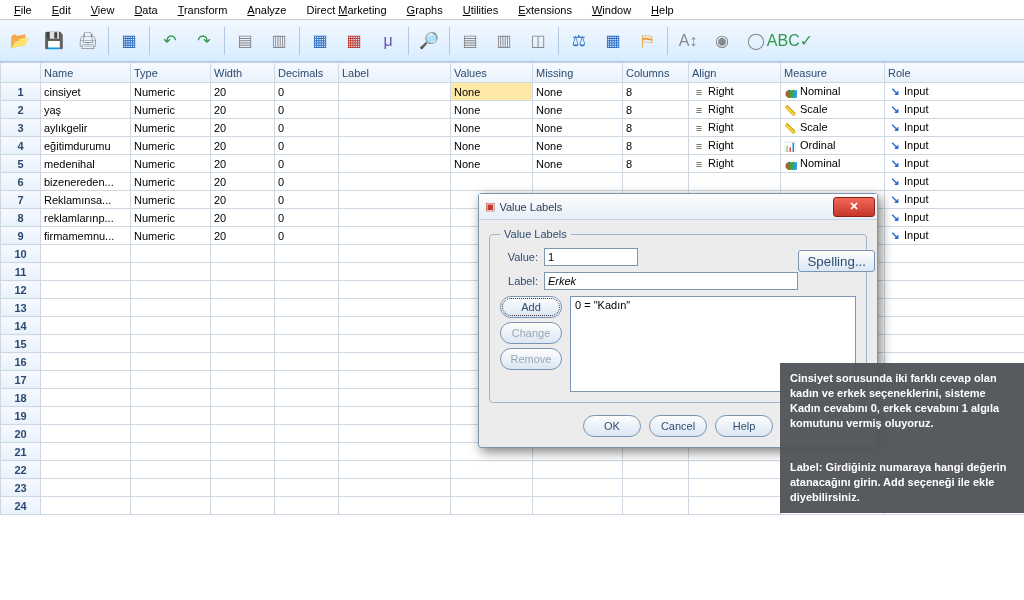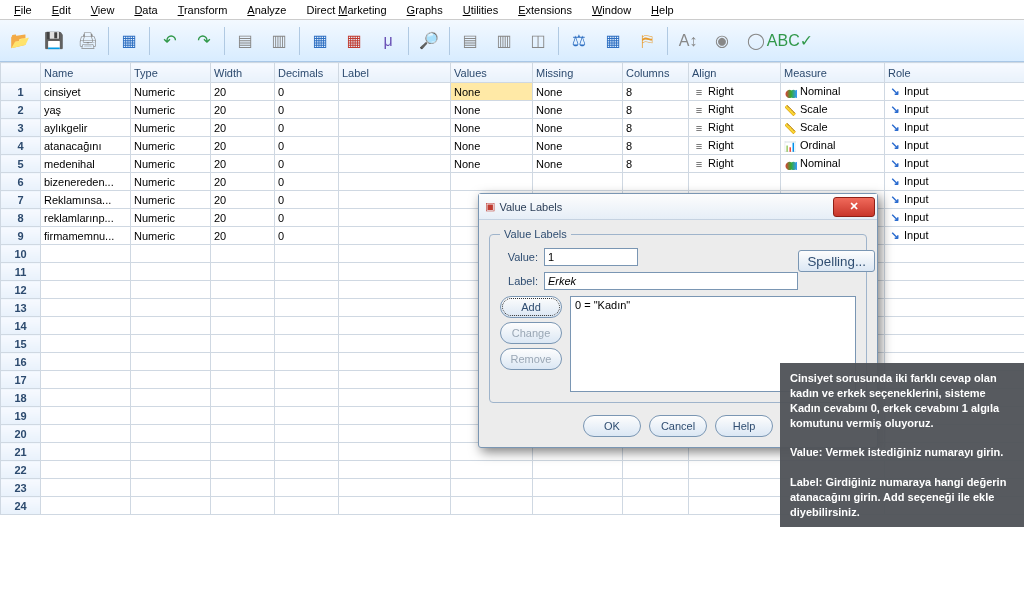--- a/index.html
+++ b/index.html
@@ -354,21 +354,21 @@
           <td></td>
           <td>None</td>
           <td>None</td>
           <td>8</td>
           <td><span class="cell-icon icon-align"></span>Right</td>
           <td><span class="cell-icon icon-scale"></span>Scale</td>
           <td><span class="cell-icon icon-input"></span>Input</td>
         </tr>
         <tr>
           <td class="rowhdr">4</td>
-          <td>atanacağını</td>
+          <td>eğitimdurumu</td>
           <td>Numeric</td>
           <td>20</td>
           <td>0</td>
           <td></td>
           <td>None</td>
           <td>None</td>
           <td>8</td>
           <td><span class="cell-icon icon-align"></span>Right</td>
           <td><span class="cell-icon icon-ordinal"></span>Ordinal</td>
           <td><span class="cell-icon icon-input"></span>Input</td>
@@ -703,15 +703,15 @@
       <span>Cancel</span>
     </button>
     <button class="dlg-btn" style="width:58px">
       <span>Help</span>
     </button>
   </div>
 </div>
 
 <div class="infobox">
   <div>Cinsiyet sorusunda iki farklı cevap olan kadın ve erkek seçeneklerini, sisteme Kadın cevabını 0, erkek cevabını 1 algıla komutunu vermiş oluyoruz.</div><br>
-  <div>Value: Vermek istediğiniz numarayı girin.</div><br>
+  <br>
   <div>Label: Girdiğiniz numaraya hangi değerin atanacağını girin. Add seçeneği ile ekle diyebilirsiniz.</div>
 </div>
 
 </body></html>

